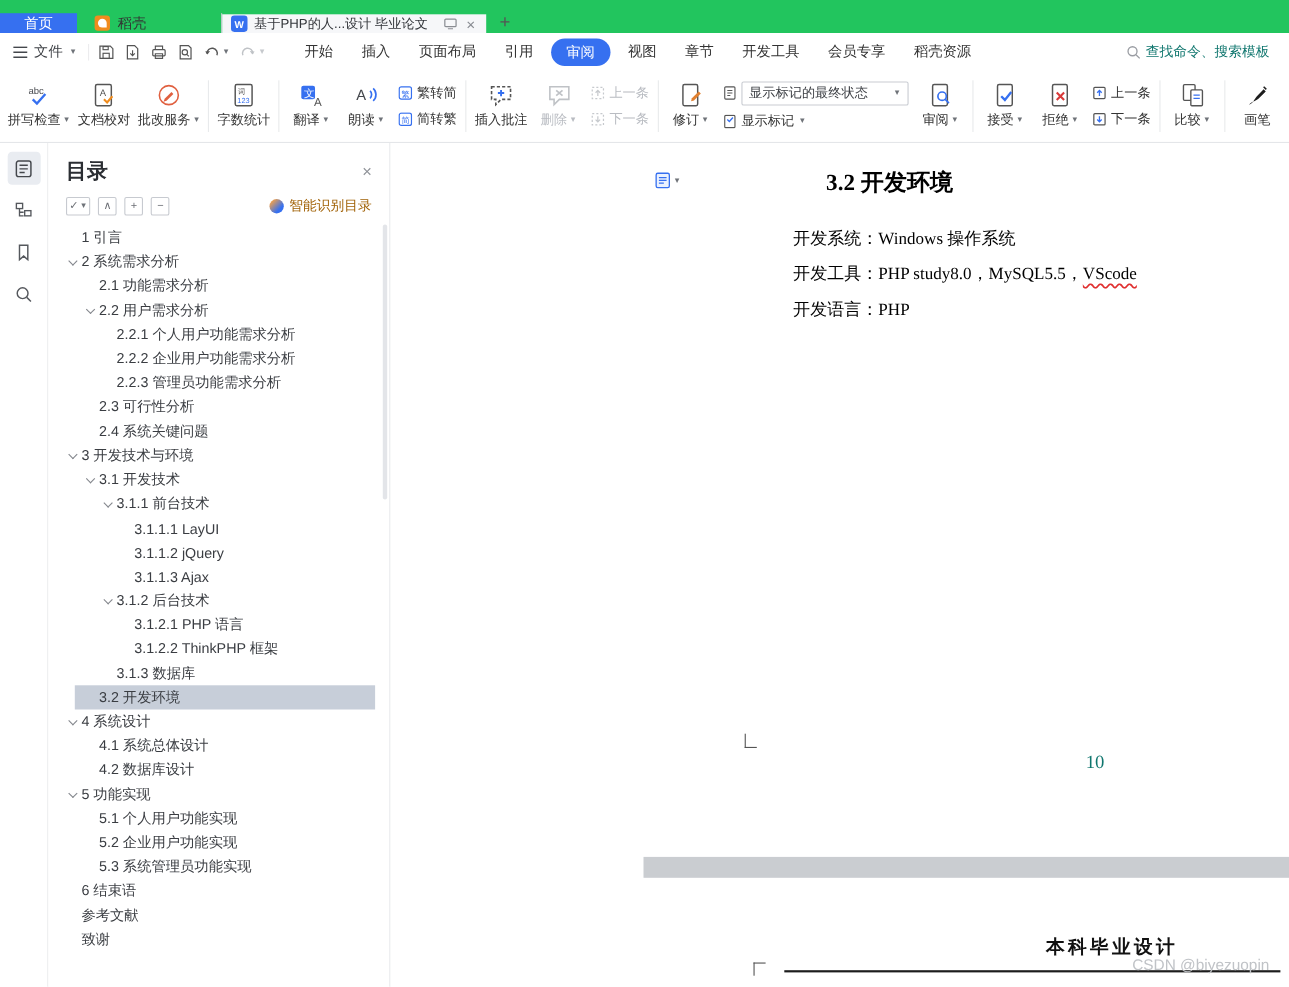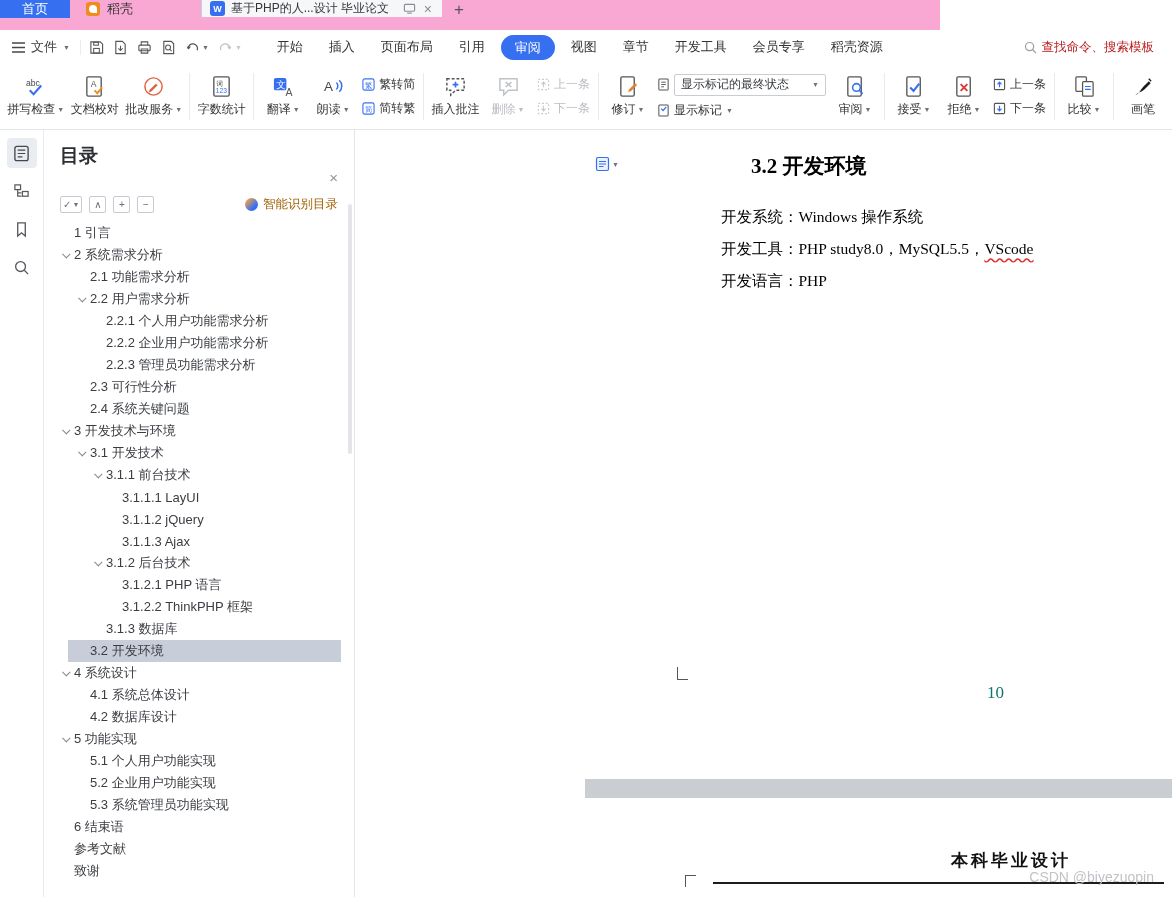--- a/index.html
+++ b/index.html
@@ -1,20 +1,20 @@
 <!DOCTYPE html>
 <html><head>
 <meta charset="utf-8">
 <style>
   * { box-sizing: border-box; margin: 0; padding: 0; }
   html,body { width:1172px; height:897px; }
   body { font-family:"Liberation Sans","DejaVu Sans",sans-serif; background:#fff; position:relative; overflow:hidden; color:#333; }
 
   
-  #tabbar { position:absolute; left:0; top:0; width:940px; height:30px; background:#f9a8d4; display:flex; align-items:flex-start; }
+  #tabbar { position:absolute; left:0; top:0; width:1172px; height:30px; background:#22c55e; display:flex; align-items:flex-end; }
   .tab-home { width:70px; background:#3670f0; color:#fff; display:flex; align-items:center; justify-content:center; font-size:13px; }
   .tab-docer { width:132px; display:flex; align-items:center; gap:7px; padding-left:16px; font-size:13px; color:#333; border-right:1px solid #c8ccd3; }
   .docer-ic { width:14px; height:14px; border-radius:3px; background:#f08c1e; display:inline-block; position:relative; }
   .docer-ic::after { content:""; position:absolute; left:3px; top:3px; width:8px; height:8px; border-radius:50% 50% 0 50%; background:#fff; }
   .tab-doc { width:240px; background:#f6f7f9; display:flex; align-items:center; gap:6px; padding:0 8px; font-size:12px; }
   .wps-ic { width:15px; height:15px; border-radius:3px; background:#3670f0; color:#fff; font-size:9px; font-weight:bold; display:flex; align-items:center; justify-content:center; flex:none; }
   .doc-title { flex:1; overflow:hidden; white-space:nowrap; text-overflow:ellipsis; color:#33363b; }
   .tab-mini { color:#8a8d93; display:flex; align-items:center; }
   .tab-close { color:#8a8d93; font-size:14px; padding:0 2px; }
   .tab-new { width:34px; display:flex; align-items:center; justify-content:center; color:#555; font-size:17px; }
@@ -23,21 +23,21 @@
   #menubar { position:absolute; left:0; top:30px; width:1172px; height:34px; background:#fff; display:flex; align-items:center; }
   .file-menu { display:flex; align-items:center; gap:6px; padding:0 10px 0 12px; font-size:13px; color:#3c3f44; }
   .qat { display:flex; align-items:center; gap:9px; padding:0 8px; border-left:1px solid #ececee; }
   .qat svg { width:15px; height:15px; }
   .qat-undo { display:flex; align-items:center; gap:2px; }
   .caret { font-size:7px; color:#6f7379; line-height:1; }
   .caret.dis { color:#c6c9cd; }
   #menu-tabs { display:flex; align-items:center; margin-left:14px; }
   .menu-tab { padding:0 13px; font-size:13px; color:#333; height:34px; line-height:34px; white-space:nowrap; }
   .menu-tab.active { background:#3670f0; color:#fff; height:25px; line-height:25px; border-radius:14px; padding:0 14px; margin:0 3px; }
-  .menu-search { margin-left:auto; margin-right:18px; display:flex; align-items:center; gap:5px; color:#b91c1c; font-size:12.5px; white-space:nowrap; }
+  .menu-search { margin-left:auto; margin-right:18px; display:flex; align-items:center; gap:5px; color:#0f766e; font-size:12.5px; white-space:nowrap; }
 
   
   #toolbar { position:absolute; left:0; top:64px; width:1172px; height:66px; background:#fff; border-bottom:1px solid #e4e6e9; display:flex; align-items:center; padding:0 4px; }
   .bigbtn { display:flex; flex-direction:column; align-items:center; justify-content:flex-end; gap:3px; padding:2px 5px; min-width:50px; font-size:12px; color:#333; }
   .lbl { display:flex; align-items:center; gap:2px; white-space:nowrap; }
   .ic24 { width:23px; height:23px; }
   .ic14 { width:13px; height:13px; }
   .vdiv { width:1px; align-self:stretch; background:#e8eaec; margin:9px 4px; flex:none; }
   .smallcol { display:flex; flex-direction:column; gap:5px; justify-content:center; padding:0 4px; }
   .smallbtn { display:flex; align-items:center; gap:4px; font-size:12px; color:#333; height:19px; white-space:nowrap; }
@@ -46,21 +46,21 @@
   .markup-row { display:flex; align-items:center; gap:4px; }
 
   
   #siderail { position:absolute; left:0; top:130px; width:44px; height:767px; background:#fff; border-right:1px solid #e8eaec; }
   .rail-btn { width:30px; height:30px; margin:8px auto 6px; display:flex; align-items:center; justify-content:center; border-radius:4px; }
   .rail-btn.active { background:#e9ecf1; }
   .rail-btn svg { width:17px; height:17px; }
 
   
   #tocpanel { position:absolute; left:44px; top:130px; width:311px; height:767px; background:#fff; border-right:1px solid #e3e5e8; overflow:hidden; }
-  .toc-head { display:flex; padding:13px 16px 0;flex-direction:column; }
+  .toc-head { display:flex; align-items:center; padding:13px 16px 0; }
   .toc-title { font-size:19px; font-weight:bold; color:#2b2e33; }
   .toc-close { margin-left:auto; color:#909399; font-size:15px; }
   .toc-tools { display:flex; align-items:center; gap:7px; padding:10px 16px 0; }
   .tocbox { height:17px; min-width:17px; border:1px solid #c7cad0; border-radius:2px; display:flex; align-items:center; justify-content:center; font-size:10px; color:#6b6e74; padding:0 2px; gap:1px; }
   .smart { margin-left:auto; display:flex; align-items:center; gap:5px; font-size:12.5px; color:#a16207; }
   .smart-ic { width:13px; height:13px; border-radius:50%; background:linear-gradient(135deg,#ffa43e 10%,#3670f0 70%); }
   #toc-tree { margin-top:9px; }
   .trow { height:22px; display:flex; align-items:center; font-size:13px; color:#3a3d42; }
   .lv1 { padding-left:16px;text-align:center; } .lv2 { padding-left:32px; } .lv3 { padding-left:48px; } .lv4 { padding-left:64px; }
   .chevslot { width:14px; display:inline-flex; justify-content:center; flex:none; }

